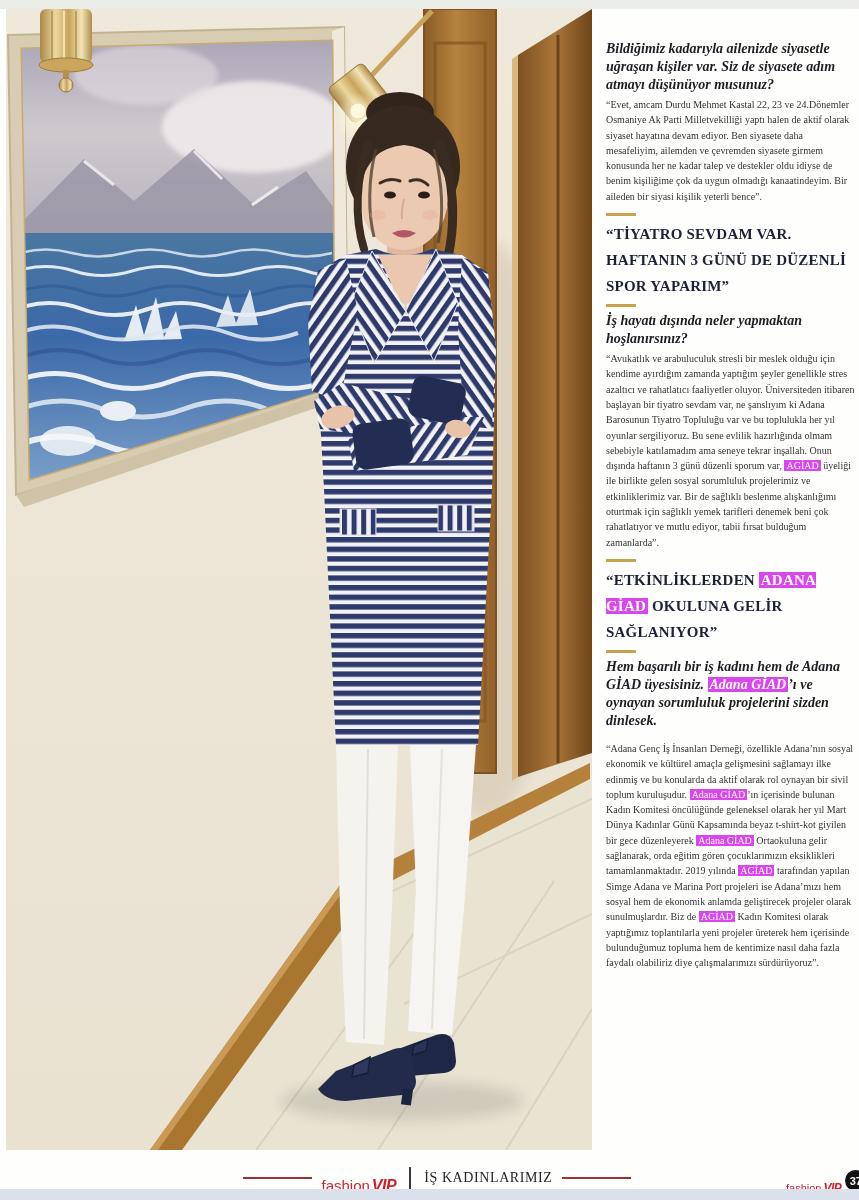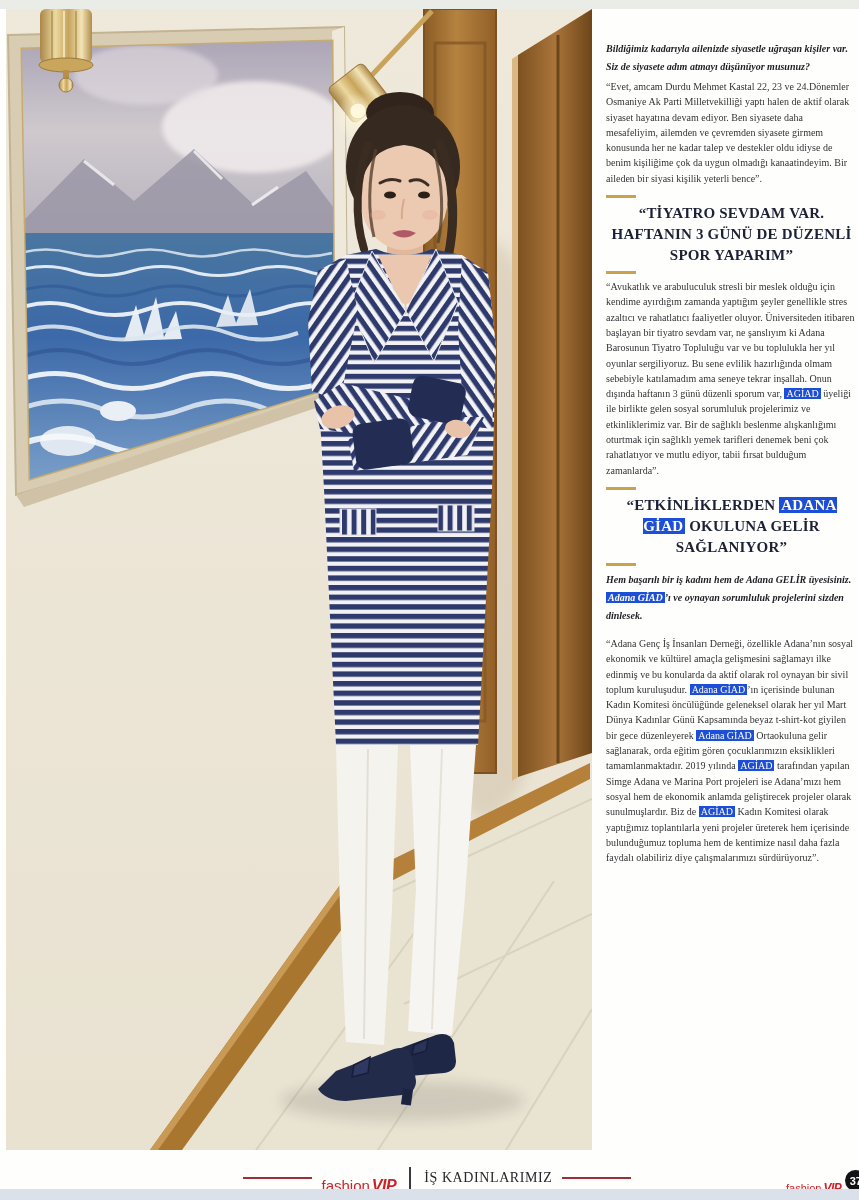--- a/index.html
+++ b/index.html
@@ -5,26 +5,26 @@
   html,body{margin:0;padding:0;}
   body{width:859px;height:1200px;position:relative;background:#fefefd;overflow:hidden;
        font-family:"Liberation Serif",serif;}
   .strip-top{position:absolute;left:0;top:0;width:859px;height:9px;background:#eaede7;}
   .strip-bottom{position:absolute;left:0;top:1189px;width:859px;height:11px;background:#dae1eb;}
 
   .photo{position:absolute;left:6px;top:9px;width:586px;height:1141px;margin:0;overflow:hidden;}
   .photo svg{display:block;}
 
   .article{position:absolute;left:606px;top:40px;width:251px;color:#2f2f33;}
-  .q{font-size:10px;line-height:18px;font-weight:bold;font-style:italic;color:#1d1d22;margin:0 0 3px;}
+  .q{font-size:14px;line-height:18px;font-weight:bold;font-style:italic;color:#1d1d22;margin:0 0 3px;}
   .body{font-size:10px;line-height:15.3px;margin:0 0 9px;color:#333336;}
   .rule{width:30px;height:3px;background:#c9a24b;margin:5px 0;}
-  .pullquote{font-size:15px;line-height:21px;font-weight:bold;color:#1d2136;text-align:center;
+  .pullquote{font-size:15px;line-height:26px;font-weight:bold;color:#1d2136;
              margin:3px 0;letter-spacing:.2px;}
-  .hl{background:#1d4ed8;color:#fdfdef;padding:0 2px;}
+  .hl{background:#d946ef;color:#fdfdef;padding:0 2px;}
   .gap{height:8px;}
 
   .footer-center{position:absolute;left:243px;top:1164px;width:388px;height:28px;
                  display:flex;align-items:center;gap:9px;}
   .frule{flex:1;height:2px;background:#9c3038;}
   .brand{font-family:"Liberation Sans",sans-serif;display:inline-flex;align-items:baseline;gap:2px;white-space:nowrap;}
   .brand .f{color:#d01f27;font-size:15px;font-weight:normal;margin-top:16px;}
   .brand .v{color:#d01f27;font-size:16px;font-weight:bold;letter-spacing:-.5px;font-style:italic;}
   .fsep{width:2px;height:22px;background:#3a3a40;margin:0 4px;}
   .fsection{font-size:14px;color:#26262b;letter-spacing:.6px;white-space:nowrap;}
@@ -263,27 +263,28 @@
 </figure>
 
 <section class="article">
   <p class="q">Bildiğimiz kadarıyla ailenizde siyasetle uğraşan kişiler var. Siz de siyasete adım atmayı düşünüyor musunuz?</p>
   <p class="body">“Evet, amcam Durdu Mehmet Kastal 22, 23 ve 24.Dönemler Osmaniye Ak Parti Milletvekilliği yaptı halen de aktif olarak siyaset hayatına devam ediyor. Ben siyasete daha mesafeliyim, ailemden ve çevremden siyasete girmem konusunda her ne kadar talep ve destekler oldu idiyse de benim kişiliğime çok da uygun olmadığı kanaatindeyim. Bir aileden bir siyasi kişilik yeterli bence”.</p>
 
   <div class="rule"></div>
   <h3 class="pullquote">“TİYATRO SEVDAM VAR. HAFTANIN 3 GÜNÜ DE DÜZENLİ SPOR YAPARIM”</h3>
   <div class="rule"></div>
 
+  <p class="q">İş hayatı dışında neler yapmaktan hoşlanırsınız?</p>
   <p class="body"><span>“Avukatlık ve arabuluculuk stresli bir meslek olduğu için kendime ayırdığım zamanda yaptığım şeyler genellikle stres azaltıcı ve rahatlatıcı faaliyetler oluyor. Üniversiteden itibaren başlayan bir tiyatro sevdam var, ne şanslıyım ki Adana Barosunun Tiyatro Topluluğu var ve bu toplulukla her yıl oyunlar sergiliyoruz. Bu sene evlilik hazırlığında olmam sebebiyle katılamadım ama seneye tekrar inşallah. Onun dışında haftanın 3 günü düzenli sporum var, </span><span class="hl">AGİAD</span><span> üyeliği ile birlikte gelen sosyal sorumluluk projelerimiz ve etkinliklerimiz var. Bir de sağlıklı beslenme alışkanlığımı oturtmak için sağlıklı yemek tarifleri denemek beni çok rahatlatıyor ve mutlu ediyor, tabii fırsat bulduğum zamanlarda”.</span></p>
 
   <div class="rule"></div>
   <h3 class="pullquote"><span>“ETKİNLİKLERDEN </span><span class="hl">ADANA GİAD</span><span> OKULUNA GELİR SAĞLANIYOR”</span></h3>
   <div class="rule"></div>
 
-  <p class="q"><span>Hem başarılı bir iş kadını hem de Adana GELİR üyesisiniz. </span><span class="hl">Adana GİAD</span><span>’ı ve oynayan sorumluluk projelerini sizden dinlesek.</span></p>
+  <p class="q"><span>Hem başarılı bir iş kadını hem de Adana GİAD üyesisiniz. </span><span class="hl">Adana GİAD</span><span>’ı ve oynayan sorumluluk projelerini sizden dinlesek.</span></p>
   <div class="gap"></div>
   <p class="body"><span>“Adana Genç İş İnsanları Derneği, özellikle Adana’nın sosyal ekonomik ve kültürel amaçla gelişmesini sağlamayı ilke edinmiş ve bu konularda da aktif olarak rol oynayan bir sivil toplum kuruluşudur. </span><span class="hl">Adana GİAD</span><span>’ın içerisinde bulunan Kadın Komitesi öncülüğünde geleneksel olarak her yıl Mart Dünya Kadınlar Günü Kapsamında beyaz t-shirt-kot giyilen bir gece düzenleyerek </span><span class="hl">Adana GİAD</span><span> Ortaokuluna gelir sağlanarak, orda eğitim gören çocuklarımızın eksiklikleri tamamlanmaktadır. 2019 yılında </span><span class="hl">AGİAD</span><span> tarafından yapılan Simge Adana ve Marina Port projeleri ise Adana’mızı hem sosyal hem de ekonomik anlamda geliştirecek projeler olarak sunulmuşlardır. Biz de </span><span class="hl">AGİAD</span><span> Kadın Komitesi olarak yaptığımız toplantılarla yeni projeler üreterek hem içerisinde bulunduğumuz topluma hem de kentimize nasıl daha fazla faydalı olabiliriz diye çalışmalarımızı sürdürüyoruz”.</span></p>
 </section>
 
 <div class="footer-center">
   <span class="frule"></span>
   <span class="brand">
       <span class="f">fashion</span>
       <span class="v">VIP</span>
     </span>

